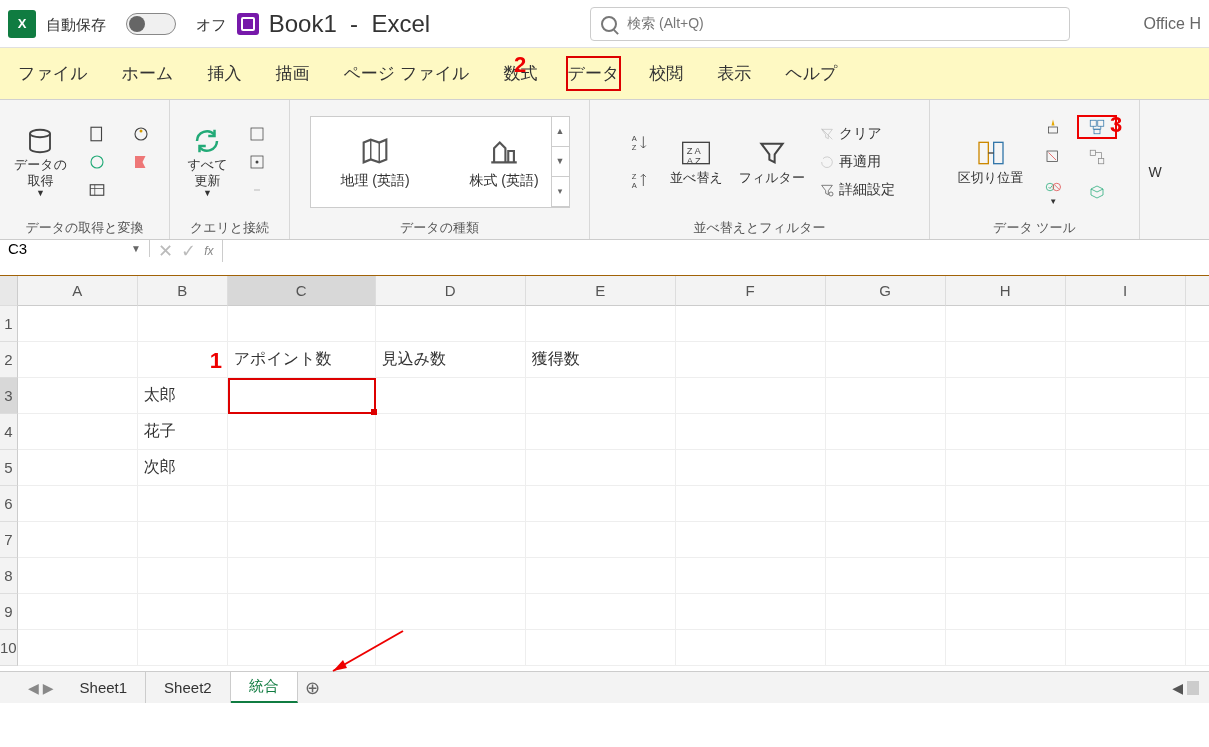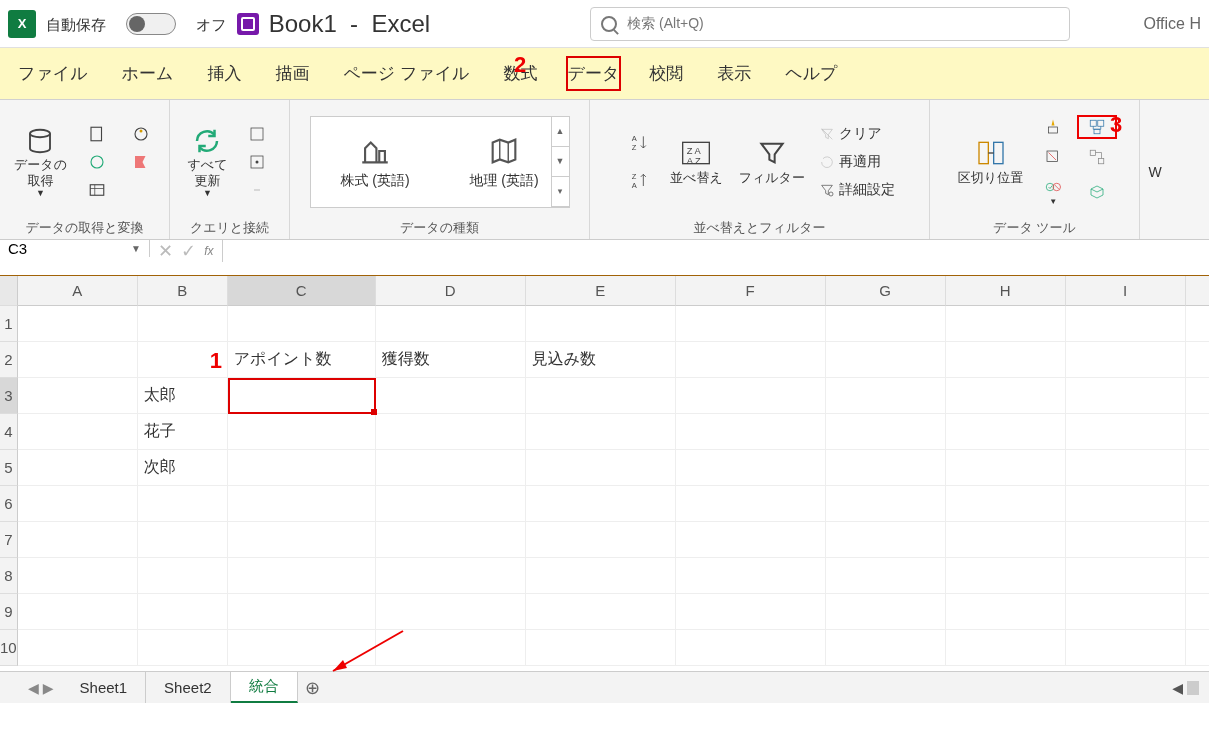--- a/index.html
+++ b/index.html
@@ -369,33 +369,33 @@
     </div>
     <div class="ribbon-group-label">クエリと接続</div>
   </div>
 
   <div class="ribbon-group" style="width:300px">
     <div class="ribbon-group-body">
       <div class="gallery">
         <div class="gallery-item">
           <div class="gico">
             <svg width="34" height="34" viewBox="0 0 24 24">
-                <path d="M3 20h18M5 20V10l4-4 4 4V20M15 20V12h4v8" fill="none" stroke="#555" stroke-width="1.5"></path>
-              </svg>
-          </div>
-          <span>株式 (英語)</span>
+                <path d="M4 6l5-2 6 2 5-2v14l-5 2-6-2-5 2z" fill="none" stroke="#555" stroke-width="1.5"></path>
+                <path d="M9 4v14M15 6v14" stroke="#555"></path>
+              </svg>
+          </div>
+          <span>地理 (英語)</span>
         </div>
         <div class="gallery-item">
           <div class="gico">
             <svg width="34" height="34" viewBox="0 0 24 24">
-                <path d="M4 6l5-2 6 2 5-2v14l-5 2-6-2-5 2z" fill="none" stroke="#555" stroke-width="1.5"></path>
-                <path d="M9 4v14M15 6v14" stroke="#555"></path>
-              </svg>
-          </div>
-          <span>地理 (英語)</span>
+                <path d="M3 20h18M5 20V10l4-4 4 4V20M15 20V12h4v8" fill="none" stroke="#555" stroke-width="1.5"></path>
+              </svg>
+          </div>
+          <span>株式 (英語)</span>
         </div>
         <div class="gallery-scroll">
           <div>▲</div>
           <div>▼</div>
           <div>▾</div>
         </div>
       </div>
     </div>
     <div class="ribbon-group-label">データの種類</div>
   </div>
@@ -614,22 +614,22 @@
           <div class="cell wG"></div>
           <div class="cell wH"></div>
           <div class="cell wI"></div>
           <div class="cell wJ"></div>
       </div>
 
       <div class="grid-row">
         <div class="cell wA"></div>
           <div class="cell wB"></div>
           <div class="cell wC">アポイント数</div>
+          <div class="cell wD">見込み数</div>
           <div class="cell wE">獲得数</div>
-          <div class="cell wD">見込み数</div>
           <div class="cell wF"></div>
           <div class="cell wG"></div>
           <div class="cell wH"></div>
           <div class="cell wI"></div>
           <div class="cell wJ"></div>
       </div>
 
       <div class="grid-row">
         <div class="cell wA"></div>
           <div class="cell wB">太郎</div>

